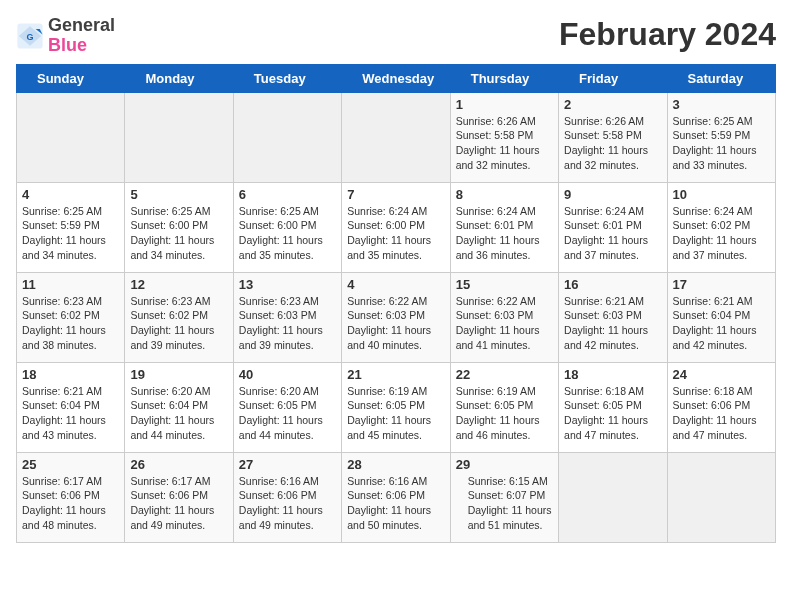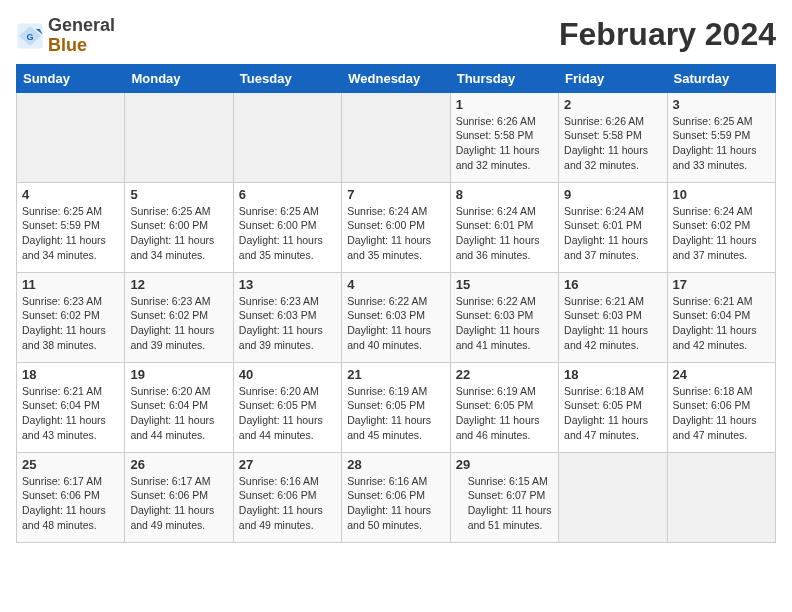--- a/index.html
+++ b/index.html
@@ -20,21 +20,21 @@
       display: flex;
       align-items: center;
       gap: 4px;
     }
     .logo-text {
       font-size: 18px;
       font-weight: bold;
       line-height: 1.1;
     }
     .logo-text span.general { color: #404040; }
-    .logo-text span.blue { color: #a16207; }
+    .logo-text span.blue { color: #ec4899; }
     .logo-icon {
       width: 28px;
       height: 28px;
     }
     .title-area {
       text-align: left;
     }
     .month-title {
       font-size: 32px;
       font-weight: bold;
@@ -46,21 +46,21 @@
     }
     table {
       width: 100%;
       border-collapse: collapse;
       table-layout: fixed;
     }
     thead tr th {
       background: #1565c0;
       color: #fff;
       text-align: left;
-      padding: 6px 6px;
+      padding: 6px 20px;
       font-size: 13px;
       border: 1px solid #1565c0;
     }
     tbody tr td {
       border: 1px solid #ccc;
       vertical-align: top;
       padding: 4px 5px;
       font-size: 11px;
       color: #333;
       height: 90px;

